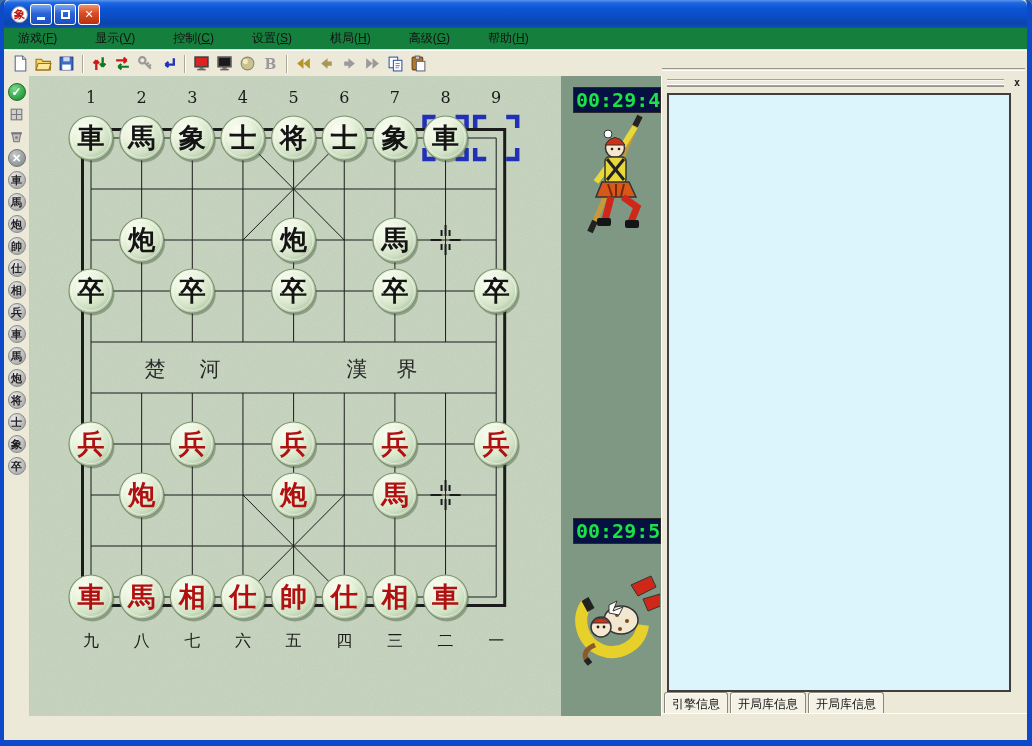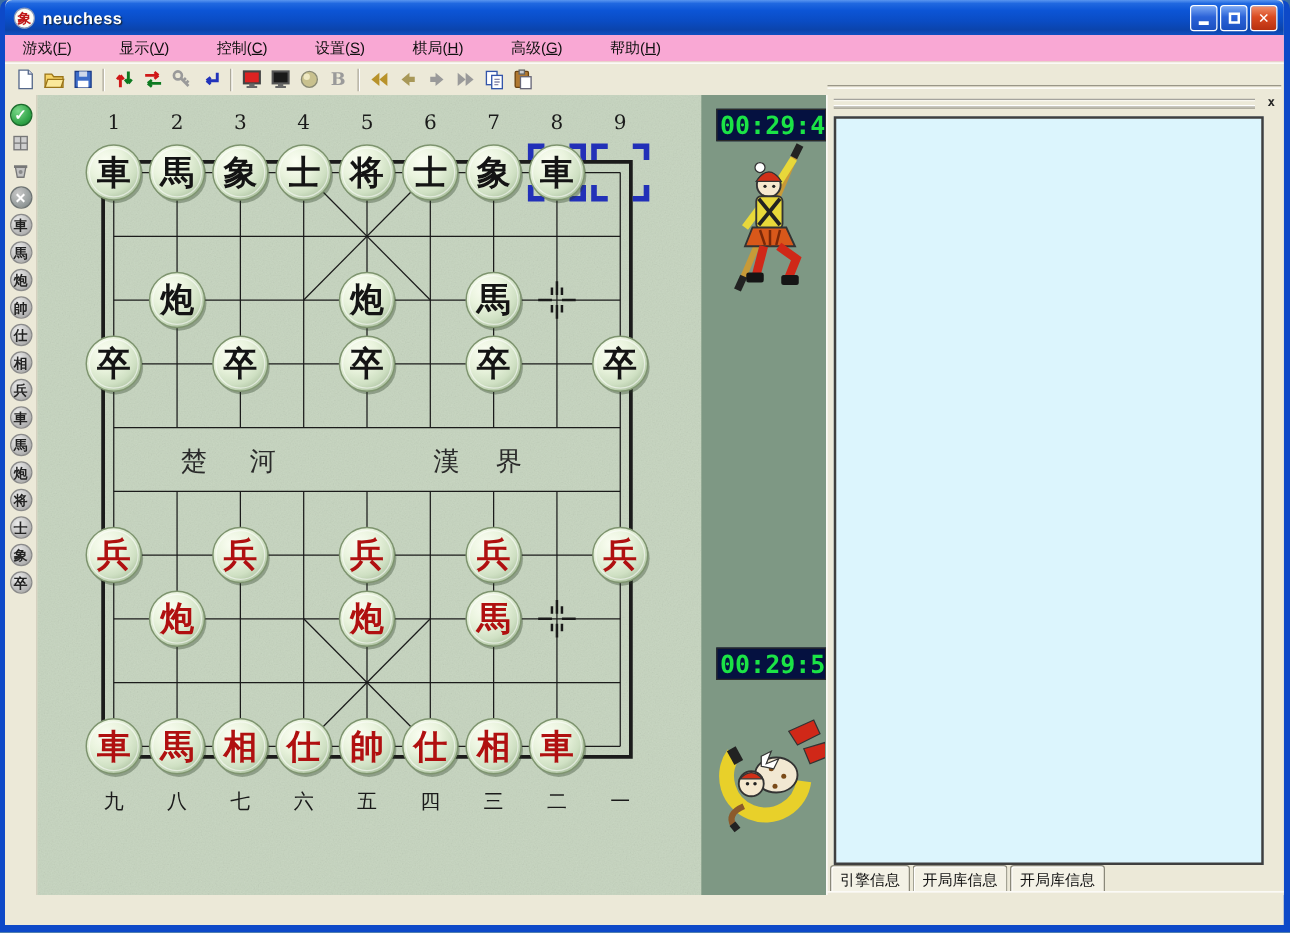--- a/index.html
+++ b/index.html
@@ -23,21 +23,21 @@
     font-family:"DejaVu Serif",serif; }
   #title-text { color:#fff; font-weight:bold; font-size:13px; margin-left:6px; text-shadow:1px 1px 1px #123; letter-spacing:.5px; flex:1; }
   .tb-btn { width:22px; height:21px; margin-left:2px; border-radius:3px; border:1px solid #fff;
     display:flex; align-items:center; justify-content:center; color:#fff; font-size:11px; font-weight:bold; }
   .tb-blue { background:linear-gradient(180deg,#7AA8F4,#2B63D8 45%,#1A4FC0); }
   .tb-red  { background:linear-gradient(180deg,#F0906C,#DA4B22 45%,#B83010); }
   .glyph-min { width:8px; height:3px; background:#fff; margin-top:9px; }
   .glyph-max { width:9px; height:9px; border:2px solid #fff; }
 
   
-  #menubar { height:22px; background:#f9a8d4; display:flex; align-items:center; padding-left:4px; border-bottom:1px solid #E3DFC9; }
+  #menubar { height:22px; background:#15803d; display:flex; align-items:center; padding-left:4px; border-bottom:1px solid #E3DFC9; }
   .menu-item { font-size:12px; color:#111; padding:3px 14px 3px 10px; margin-right:14px; white-space:nowrap; }
   .menu-item u { text-decoration:underline; }
 
   
   #toolbar { position:relative; height:26px; background:#ECE9D8; display:flex; align-items:center; padding-left:5px; border-top:1px solid #fff; }
   .tool-btn { width:23px; height:22px; display:flex; align-items:center; justify-content:center; border:1px solid transparent; border-radius:2px; }
   .tool-sep { width:2px; height:18px; margin:0 4px; border-left:1px solid #aca899; border-right:1px solid #fff; }
   #panel-top-groove { position:absolute; left:658px; right:2px; bottom:5px; height:3px; border-top:1px solid #9a9788; border-bottom:1px solid #fff; }
 
   
@@ -93,21 +93,20 @@
      color:#2CA79E; letter-spacing:1px; font-family:"DejaVu Sans",sans-serif;
      text-shadow:1px 1px 0 #13726B, -1px -1px 0 #59C9C2, 2px 2px 2px rgba(0,40,40,.35); white-space:nowrap; pointer-events:none; }
 </style>
 </head>
 <body>
 
 <div id="window">
 
   <div id="titlebar">
     <div id="app-icon">象</div>
-    <div id="title-text">neuchess</div>
     <div class="tb-btn tb-blue">
         <div class="glyph-min"></div>
       </div>
     <div class="tb-btn tb-blue">
         <div class="glyph-max"></div>
       </div>
     <div class="tb-btn tb-red">
         <span>✕</span>
       </div>
   </div>

